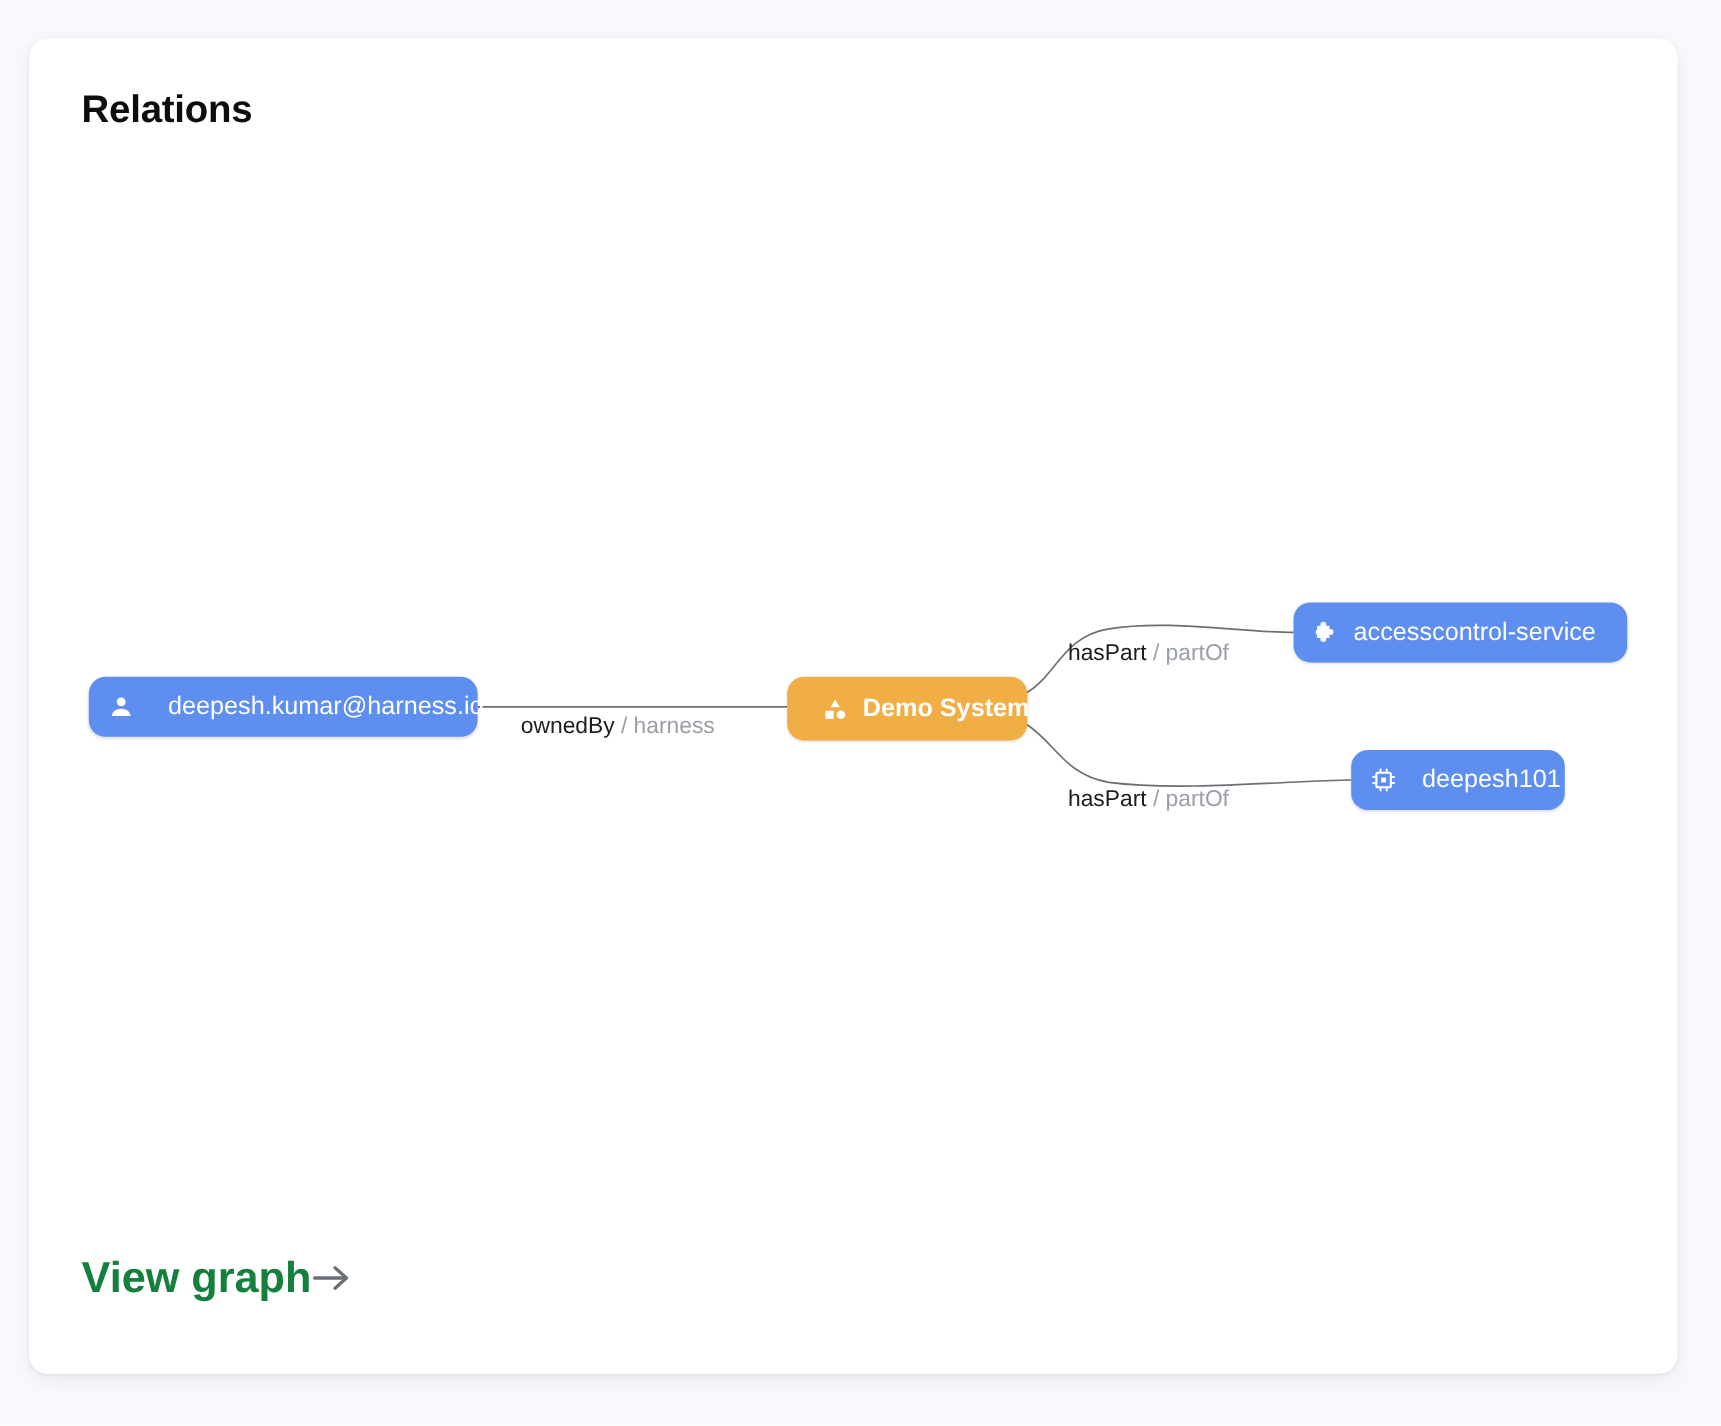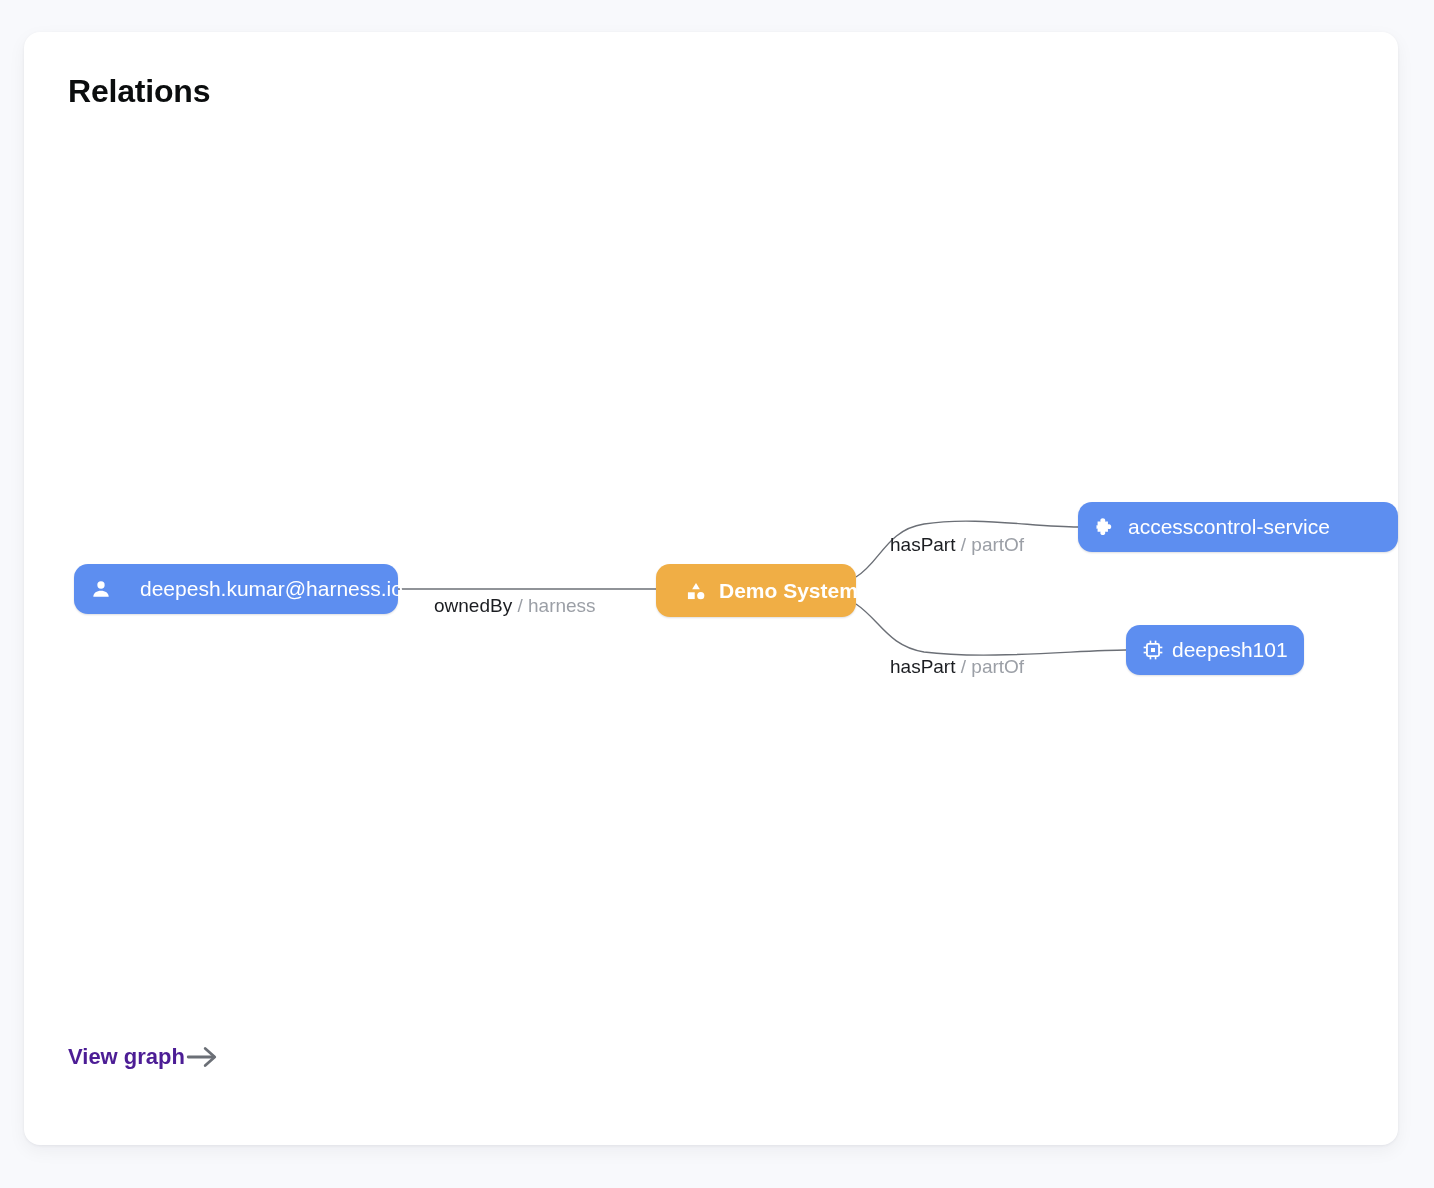--- a/index.html
+++ b/index.html
@@ -111,44 +111,44 @@
     left: 632px; top: 532px;
     width: 200px; height: 53px;
     padding: 0 22px 0 29px;
   }
   .node-system .node-icon { width: 22px; height: 22px; }
   .node-system .node-label { font-size: 21px; font-weight: bold; margin-left: 12px; }
 
   
   .node-acs {
     left: 1054px; top: 470px;
-    width: 320px; height: 50px;
+    width: 278px; height: 50px;
     padding: 0 18px 0 16px;
   }
   .node-acs .node-icon { width: 22px; height: 22px; }
   .node-acs .node-label { font-size: 21px; margin-left: 12px; }
 
   
   .node-dp {
     left: 1102px; top: 593px;
     width: 178px; height: 50px;
     padding: 0 18px 0 16px;
   }
   .node-dp .node-icon { width: 22px; height: 22px; }
-  .node-dp .node-label { font-size: 21px; margin-left: 8px; }
+  .node-dp .node-label { font-size: 21px; margin-left: 21px; }
 
   
   .view-graph {
     position: absolute;
     left: 44px;
     top: 1012px;
     display: flex;
     align-items: center;
-    color: #4c1d95;
-    font-size: 22px;
+    color: #15803d;
+    font-size: 36px;
     font-weight: bold;
     cursor: pointer;
     user-select: none;
   }
   .view-graph .arrow {
     display: inline-flex;
     align-items: center;
   }
 </style>
 </head>

